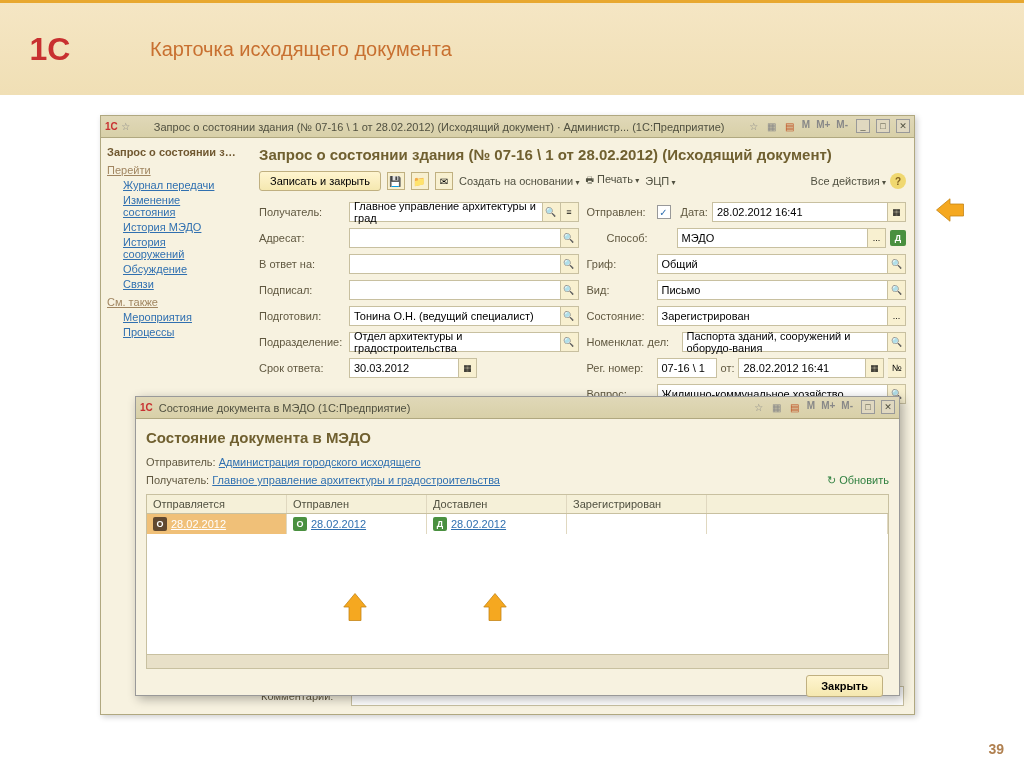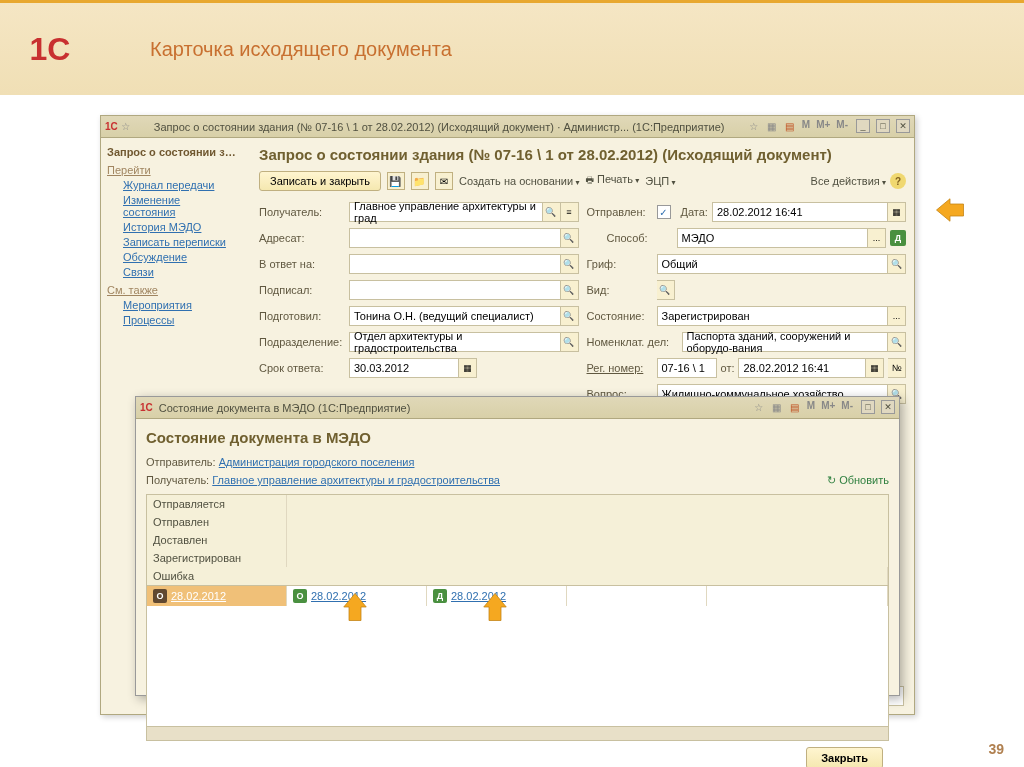--- a/index.html
+++ b/index.html
@@ -41,21 +41,21 @@
 .checkbox { width: 14px; height: 14px; border: 1px solid #999; background: #fff; display: inline-flex; align-items: center; justify-content: center; font-size: 10px; color: #3070b0; margin-right: 4px; }
 .green-badge { width: 16px; height: 16px; background: #4a9040; color: #fff; font-size: 9px; font-weight: bold; display: inline-flex; align-items: center; justify-content: center; margin-left: 4px; border-radius: 2px; }
 .modal-window { position: absolute; left: 135px; top: 396px; width: 765px; height: 300px; background: #f7f2e0; border: 1px solid #999; box-shadow: 3px 3px 10px rgba(0,0,0,0.3); }
 .modal-body { padding: 10px; font-size: 11px; border-radius: 10px; }
 .modal-title { color: #706030; font-size: 15px; font-weight: bold; margin-bottom: 10px; }
 .modal-row { margin-bottom: 6px; color: #605840; }
 .modal-link { color: #3070b0; text-decoration: underline; }
 .refresh { float: right; color: #308040; cursor: pointer; }
 .refresh::before { content: "↻ "; }
 .status-table { border: 1px solid #c8c0a0; background: #fff; margin-top: 8px; }
-.status-header { display: flex; background: #f5f0d8; border-bottom: 1px solid #c8c0a0; flex-direction: column; }
+.status-header { display: flex; background: #f5f0d8; border-bottom: 1px solid #c8c0a0; }
 .status-header > div { padding: 3px 6px; border-right: 1px solid #e0d8c0; font-size: 11px; color: #505040; }
 .status-row { display: flex; }
 .status-row.selected { background: #f0c078; }
 .status-cell { padding: 3px 6px; border-right: 1px solid #e0d8c0; font-size: 11px; display: flex; align-items: center; gap: 4px; }
 .status-date { text-decoration: underline; color: #3070b0; }
 .status-icon { width: 14px; height: 14px; display: inline-flex; align-items: center; justify-content: center; color: #fff; font-size: 9px; font-weight: bold; border-radius: 2px; }
 .si-o { background: #604830; }
 .si-green { background: #4a9040; }
 .si-d { background: #4a9040; }
 .table-body { height: 120px; background: #fff; }
@@ -96,21 +96,21 @@
       <span class="win-close">✕</span>
     </div>
   </div>
   <div class="window-body">
     <div class="sidebar">
       <div class="sidebar-title">Запрос о состоянии з…</div>
       <div class="sidebar-section">Перейти</div>
       <div class="sidebar-item">Журнал передачи</div>
       <div class="sidebar-item">Изменение состояния</div>
       <div class="sidebar-item">История МЭДО</div>
-      <div class="sidebar-item">Записать переписки</div>
+      <div class="sidebar-item">История сооружений</div>
       <div class="sidebar-item">Обсуждение</div>
       <div class="sidebar-item">Связи</div>
       <div class="sidebar-section">См. также</div>
       <div class="sidebar-item">Мероприятия</div>
       <div class="sidebar-item">Процессы</div>
     </div>
     <div class="main-content">
       <div class="doc-title">Запрос о состоянии здания (№ 07-16 \ 1 от 28.02.2012) (Исходящий документ)</div>
       <div class="toolbar">
         <button class="btn-primary">Записать и закрыть</button>
@@ -178,34 +178,35 @@
               <span class="input-btn dots-icon"></span>
               <span class="green-badge">Д</span>
             </div>
           <div class="form-row">
               <span class="form-label" style="width:70px;">Гриф:</span>
               <span class="form-input">Общий</span>
               <span class="input-btn search-icon"></span>
             </div>
           <div class="form-row">
               <span class="form-label" style="width:70px;">Вид:</span>
+              <span class="form-input">Письмо</span>
               <span class="input-btn search-icon"></span>
             </div>
           <div class="form-row">
               <span class="form-label" style="width:70px;">Состояние:</span>
               <span class="form-input">Зарегистрирован</span>
               <span class="input-btn dots-icon"></span>
             </div>
           <div class="form-row">
               <span class="form-label" style="width:95px;">Номенклат. дел:</span>
               <span class="form-input">Паспорта зданий, сооружений и оборудо-вания</span>
               <span class="input-btn search-icon"></span>
             </div>
           <div class="form-row">
-              <span class="form-label" style="width:70px;text-decoration:underline;">Рег. номер:</span>
+              <span class="form-label" style="width:70px;">Рег. номер:</span>
               <span class="form-input" style="width:60px;flex:none;">07-16 \ 1</span>
               <span style="color:#605840;margin:0 4px;">от:</span>
               <span class="form-input">28.02.2012 16:41</span>
               <span class="input-btn">▦</span>
               <span class="input-btn" style="margin-left:4px;">№</span>
             </div>
           <div class="form-row">
               <span class="form-label" style="width:70px;">Вопрос:</span>
               <span class="form-input">Жилищно-коммунальное хозяйство</span>
               <span class="input-btn search-icon"></span>
@@ -230,29 +231,28 @@
       <span class="tb-icon" style="color:#c05020;">▤</span>
       <span class="tb-mtext">M</span>
       <span class="tb-mtext">M+</span>
       <span class="tb-mtext">M-</span>
       <span class="win-close">□</span>
       <span class="win-close">✕</span>
     </div>
   </div>
   <div class="modal-body">
     <div class="modal-title">Состояние документа в МЭДО</div>
-    <div class="modal-row"><span>Отправитель:</span> <span class="modal-link">Администрация городского поселения</span></div>
+    <div class="modal-row"><span>Отправитель:</span> <span class="modal-link">Администрация городского исходящего</span></div>
     <div class="modal-row"><span>Получатель:</span> <span class="modal-link">Главное управление архитектуры и градостроительства</span><span class="refresh">Обновить</span></div>
     <div class="status-table">
       <div class="status-header">
         <div class="col-w1">Отправляется</div>
         <div class="col-w2">Отправлен</div>
         <div class="col-w3">Доставлен</div>
         <div class="col-w4">Зарегистрирован</div>
-        <div class="col-w5">Ошибка</div>
       </div>
       <div class="status-row selected">
         <div class="status-cell col-w1">
             <span class="status-icon si-o">О</span>
             <span class="status-date" style="color:#fff;">28.02.2012</span>
           </div>
         <div class="status-cell col-w2" style="background:#fff;">
             <span class="status-icon si-green">О</span>
             <span class="status-date">28.02.2012</span>
           </div>

